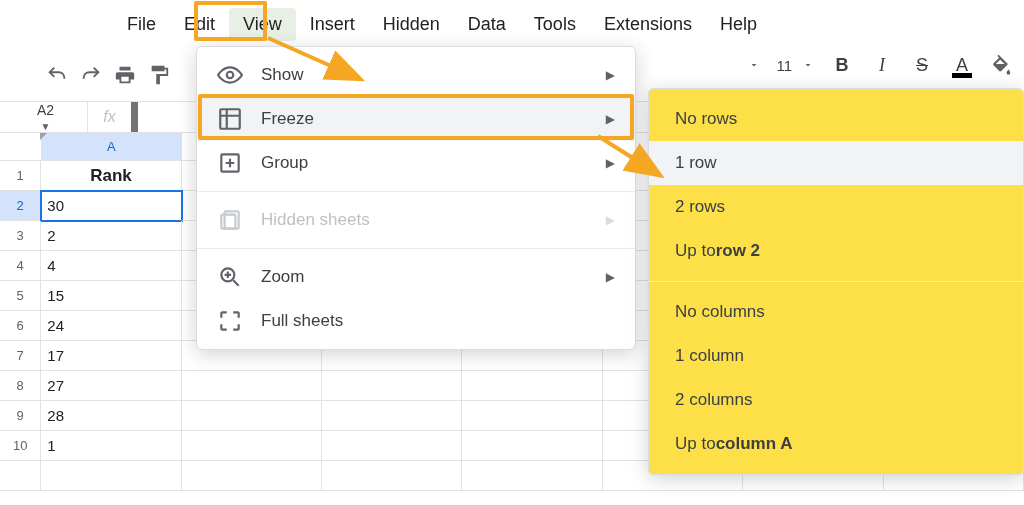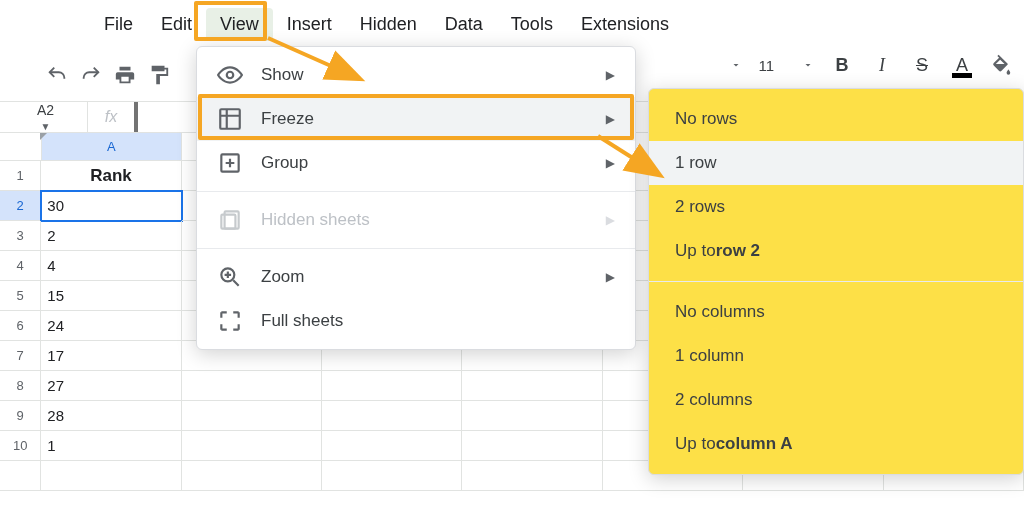--- a/index.html
+++ b/index.html
@@ -1,43 +1,43 @@
 <!DOCTYPE html>
 <html><head>
 <meta charset="utf-8">
 <style>
   * { box-sizing: border-box; margin: 0; padding: 0; font-family: Arial, Helvetica, sans-serif; }
   body { width: 1024px; height: 505px; overflow: hidden; background: #fff; position: relative; }
 
   
-  .menubar { display: flex; padding: 8px 0 8px 90px; font-size: 18px; color: #202124; }
+  .menubar { display: flex; padding: 8px 0 8px 90px; font-size: 18px; color: #202124; margin-left: 23px; }
   .menubar .item { padding: 6px 14px; cursor: pointer; border-radius: 4px; }
   .menubar .item.active { background: #e8f0e6; }
 
   
   .toolbar { display: flex; align-items: center; padding: 6px 0 6px 40px; height: 52px; }
   .tool { width: 34px; height: 34px; display: flex; align-items: center; justify-content: center; color: #5f6368; }
   .tool svg { width: 22px; height: 22px; }
   .toolbar-right { position: absolute; top: 48px; right: 0; display: flex; align-items: center; gap: 8px; padding-right: 6px; }
   .toolbar-right .drop { width: 20px; height: 34px; display:flex; align-items:center; justify-content:center; color:#5f6368;}
-  .fontsize-box { display:flex; align-items:center; gap:28px; padding:0 4px; color:#3c4043; }
+  .fontsize-box { display:flex; align-items:center; gap:10px; padding:0 4px; color:#3c4043; }
   .fontsize-box span { font-size: 15px; }
   .fmt { width: 32px; height: 34px; display:flex; align-items:center; justify-content:center; color:#3c4043; }
   .fmt.bold { font-weight: 700; font-size: 18px; }
   .fmt.italic { font-style: italic; font-size: 18px; font-family: Georgia, serif; }
   .fmt.strike { text-decoration: line-through; font-size: 18px; }
   .fmt.textcolor { position:relative; font-weight:400; font-size:18px;}
   .fmt.textcolor::after { content:""; position:absolute; bottom:4px; left:6px; right:6px; height:5px; background:#000;}
   .fmt.fillcolor svg { width:22px; height:22px;}
 
   
   .namerow { display:flex; align-items:center; border-top:1px solid #e1e3e1; border-bottom:1px solid #e1e3e1; height:32px; }
   .namebox { width:88px; display:flex; align-items:center; justify-content:space-between; padding:0 8px 0 12px; font-size:14px; color:#3c4043; border-right:1px solid #e1e3e1; height:100%;flex-direction:column;}
   .namebox .chev { color:#5f6368; font-size:10px; }
-  .fxcell { width:50px; display:flex; align-items:center; justify-content:center; font-style:italic; color:#bdc1c6; font-size:16px; border-right:4px solid #737373; height:100%; }
+  .fxcell { width:50px; display:flex; align-items:center; justify-content:center; font-style:italic; color:#bdc1c6; font-size:16px; border-right:7px solid #737373; height:100%; }
   .fxinput { flex:1; padding:0 6px; font-size:14px; }
 
   
   .grid { position:relative; }
   .colheads { display:flex; height:28px; }
   .corner { width:46px; border-right:1px solid #e1e3e1; border-bottom:1px solid #e1e3e1; background:#fff;}
   .trihandle{position:absolute;left:40px;top:0;width:8px;height:8px;}
   .trihandle::before{content:"";position:absolute;left:0;top:0;border-style:solid;border-width:7px 7px 0 0;border-color:#9aa0a6 transparent transparent transparent;}
   .colhead { width:155px; text-align:center; font-size:13px; color:#5f6368; border-right:1px solid #e1e3e1; border-bottom:1px solid #e1e3e1; line-height:28px;}
   .colhead.sel { background:#d4e3fb; color:#1967d2; border-bottom:1px solid #e1e3e1;}
@@ -78,20 +78,21 @@
 
 <div class="menubar">
   <div class="item">File</div>
   <div class="item">Edit</div>
   <div class="item active">View</div>
   <div class="item">Insert</div>
   <div class="item">Hidden</div>
   <div class="item">Data</div>
   <div class="item">Tools</div>
   <div class="item">Extensions</div>
+  <div class="item">Help</div>
 </div>
 
 <div class="toolbar">
   <div class="tool">
     <svg viewBox="0 0 24 24" fill="none" stroke="currentColor" stroke-width="2">
         <path d="M9 14l-5-5 5-5"></path>
         <path d="M4 9h10a6 6 0 016 6v1"></path>
       </svg>
   </div>
   <div class="tool">

